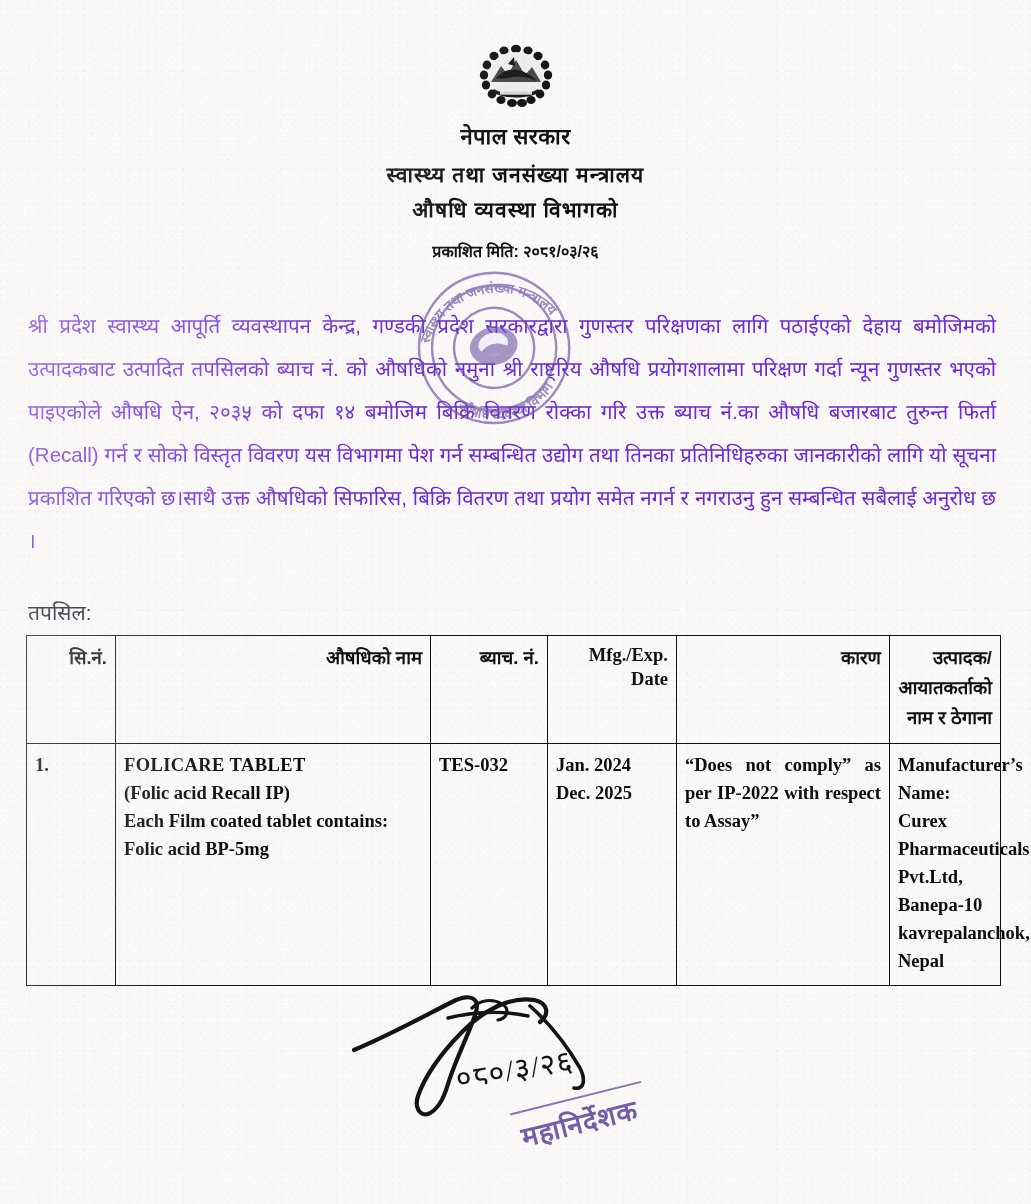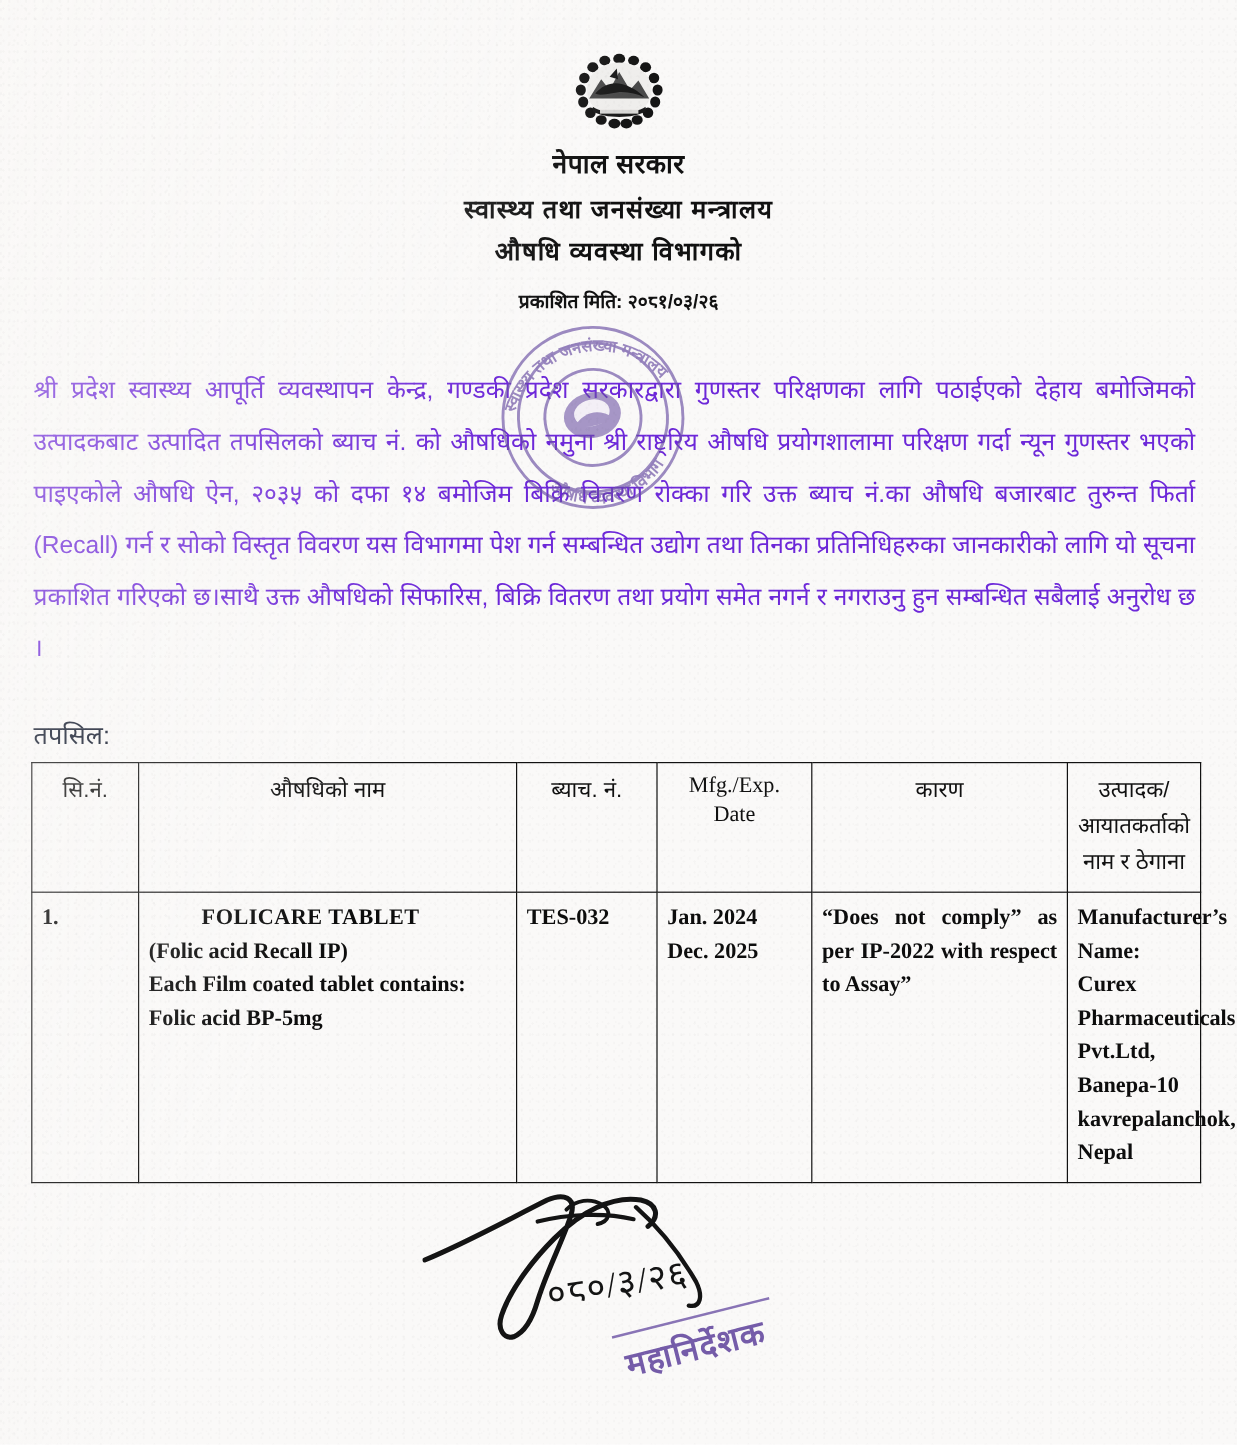--- a/index.html
+++ b/index.html
@@ -128,22 +128,22 @@
   }
 
   table.recall th,
   table.recall td {
     border: 1.6px solid #121212;
     vertical-align: top;
     padding: 7px 8px 10px 8px;
   }
 
   table.recall th {
-    text-align: center;
-    font-weight: 400;
+    text-align: right;
+    font-weight: 700;
   }
 
   
   .th-np {
     font-family: "Liberation Sans", "DejaVu Sans", sans-serif;
     font-size: 18.5px;
     font-weight: 700;
     line-height: 30px;
   }
   .th-en {
@@ -163,21 +163,21 @@
     color: #0d0d0d;
   }
 
   td.c-sn     { width: 72px;  text-align: left; }
   td.c-name   { width: 298px; }
   td.c-batch  { width: 100px; }
   td.c-date   { width: 112px; }
   td.c-reason { width: 196px; text-align: justify; text-justify: inter-word; }
   td.c-mfr    { width: auto; }
 
-  .drug-title { display: block; letter-spacing: .4px; margin-left: 44px; }
+  .drug-title { display: block; letter-spacing: .4px; }
   .drug-sub   { display: block; }
   .drug-comp  { display: block; text-align: justify; text-justify: inter-word; }
   .drug-api   { display: block; }
 
   .d-line { display: block; }
 
   .mfr-line { display: block; }
 
   
   .sig-area {

